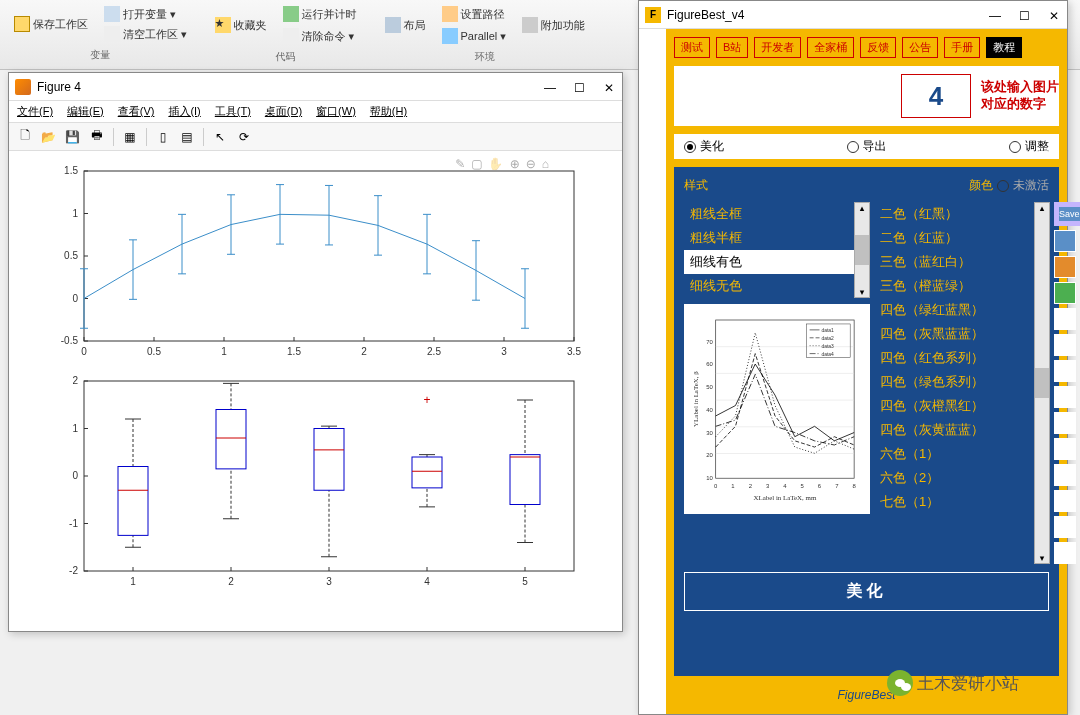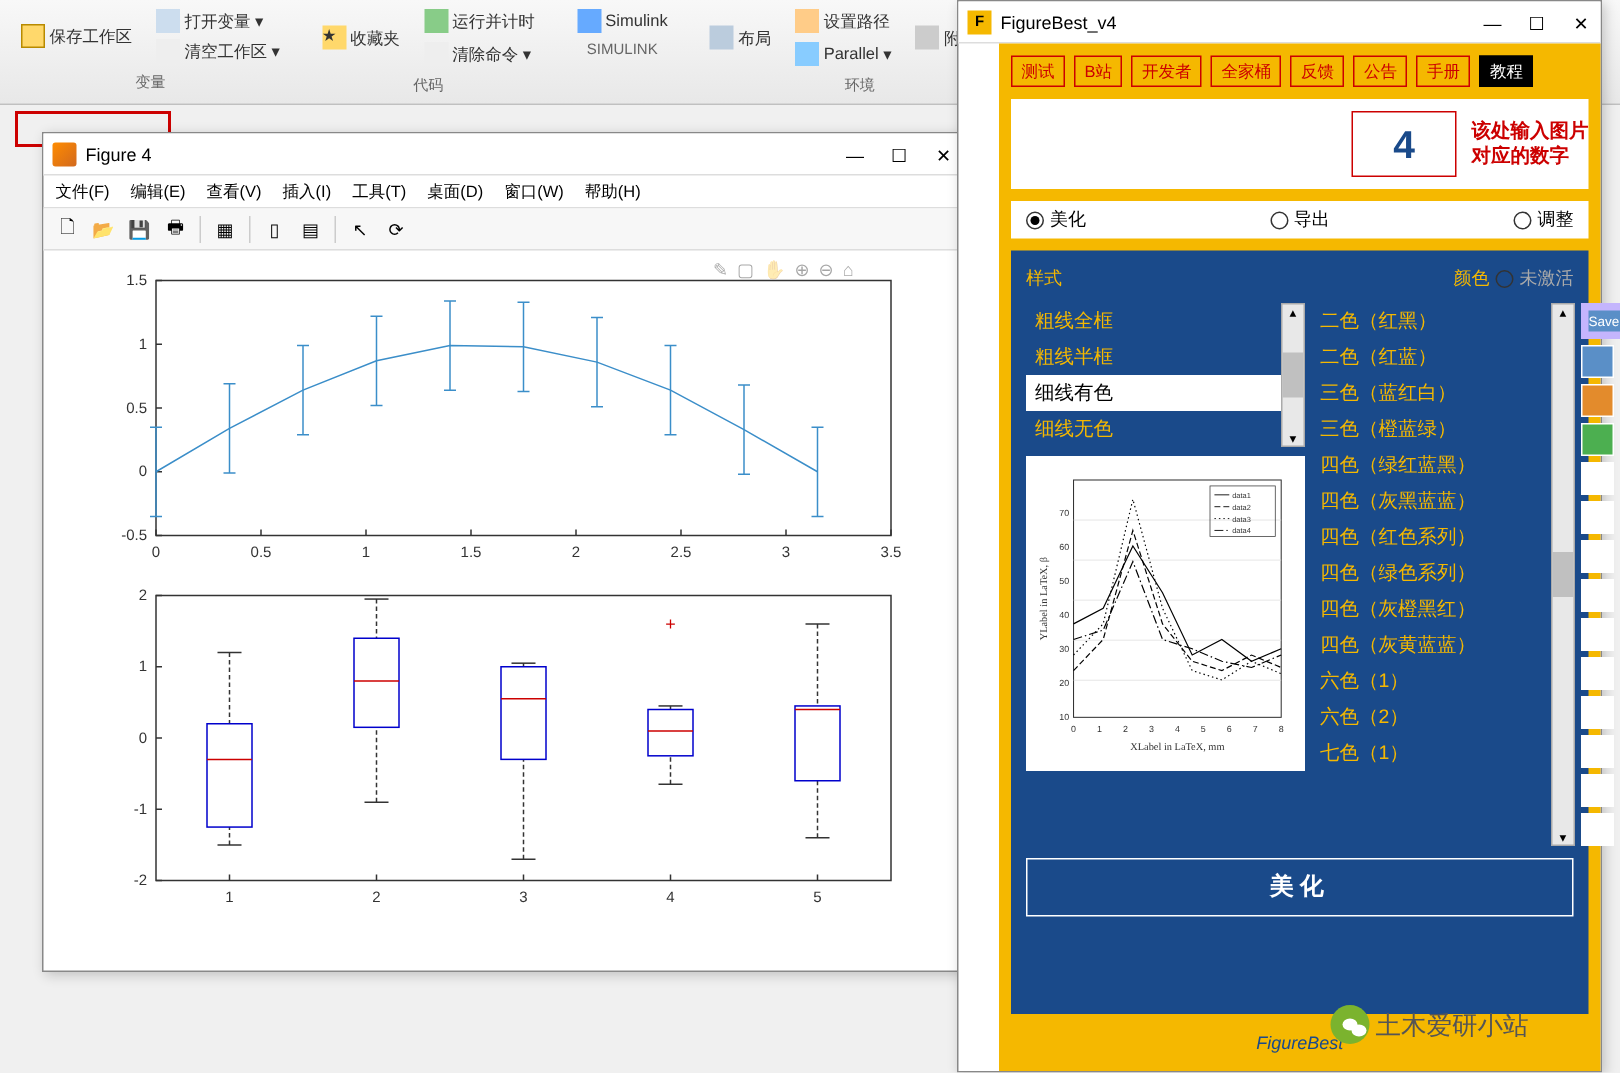--- a/index.html
+++ b/index.html
@@ -7,28 +7,28 @@
 
 
 .matlab-ribbon { position: absolute; top: 0; left: 0; width: 1080px; height: 70px; background: linear-gradient(#f8f8f8, #e8e8e8); border-bottom: 1px solid #c0c0c0; display: flex; gap: 20px; padding: 4px 10px; }
 .ribbon-group { display: flex; flex-direction: column; align-items: center; gap: 2px; font-size: 11px; color: #333; }
 .ribbon-items { display: flex; gap: 8px; }
 .ribbon-btn { display: flex; align-items: center; gap: 3px; padding: 2px 4px; cursor: pointer; }
 .ribbon-btn .ic { width: 16px; height: 16px; display: inline-block; }
 .ribbon-group-label { font-size: 10px; color: #666; margin-top: 2px; }
 
 
-.figure-window { position: absolute; top: 88px; left: 8px; width: 615px; height: 560px; background: #fff; border: 1px solid #888; box-shadow: 2px 2px 8px rgba(0,0,0,0.2); margin-left: 20px; }
+.figure-window { position: absolute; top: 72px; left: 8px; width: 615px; height: 560px; background: #fff; border: 1px solid #888; box-shadow: 2px 2px 8px rgba(0,0,0,0.2); }
 .fig-titlebar { height: 28px; display: flex; align-items: center; padding: 0 6px; border-bottom: 1px solid #ddd; background: #fff; }
 .fig-titlebar .mlogo { width: 16px; height: 16px; background: linear-gradient(135deg, #ff8c00, #d2691e); border-radius: 2px; margin-right: 6px; }
 .fig-title { flex: 1; font-size: 12px; }
 .win-btns { display: flex; gap: 18px; }
 .win-btn { width: 12px; height: 12px; cursor: pointer; }
 .fig-menubar { height: 22px; display: flex; gap: 14px; padding: 0 8px; align-items: center; font-size: 11px; border-bottom: 1px solid #ddd; }
-.fig-menubar span { cursor: pointer; }
+.fig-menubar span { cursor: pointer; text-decoration: underline; }
 .fig-toolbar { height: 28px; display: flex; gap: 4px; padding: 2px 6px; align-items: center; border-bottom: 1px solid #ddd; background: #f7f7f7; }
 .tb-btn { width: 20px; height: 20px; border: 1px solid transparent; display: flex; align-items: center; justify-content: center; cursor: pointer; }
 .tb-sep { width: 1px; height: 18px; background: #ccc; margin: 0 2px; }
 .fig-body { padding: 10px 20px; position: relative; }
 .plot-area { position: relative; width: 560px; height: 470px; }
 .axes-icons { position: absolute; right: 40px; top: -4px; display: flex; gap: 6px; opacity: 0.35; }
 .axes-icons span { font-size: 12px; }
 
 svg.chart { display: block; }
 .tick { stroke: #333; stroke-width: 1; }
@@ -101,27 +101,20 @@
         </div>
       <div style="display:flex;flex-direction:column;gap:2px">
         <div class="ribbon-btn">
             <span class="ic" style="background:#8c8"></span>
             <span>运行并计时</span>
           </div>
         <div class="ribbon-btn"><span class="ic" style="background:#eee"></span><span>清除命令</span> ▾</div>
       </div>
     </div>
     <div class="ribbon-group-label">代码</div>
-  </div>
-  <div class="ribbon-group">
-    <div class="ribbon-btn">
-        <span class="ic" style="background:#6af"></span>
-        <span>Simulink</span>
-      </div>
-    <div class="ribbon-group-label">SIMULINK</div>
   </div>
   <div class="ribbon-group">
     <div class="ribbon-items">
       <div class="ribbon-btn">
           <span class="ic" style="background:#bcd"></span>
           <span>布局</span>
         </div>
       <div style="display:flex;flex-direction:column;gap:2px">
         <div class="ribbon-btn">
             <span class="ic" style="background:#fc8"></span>

